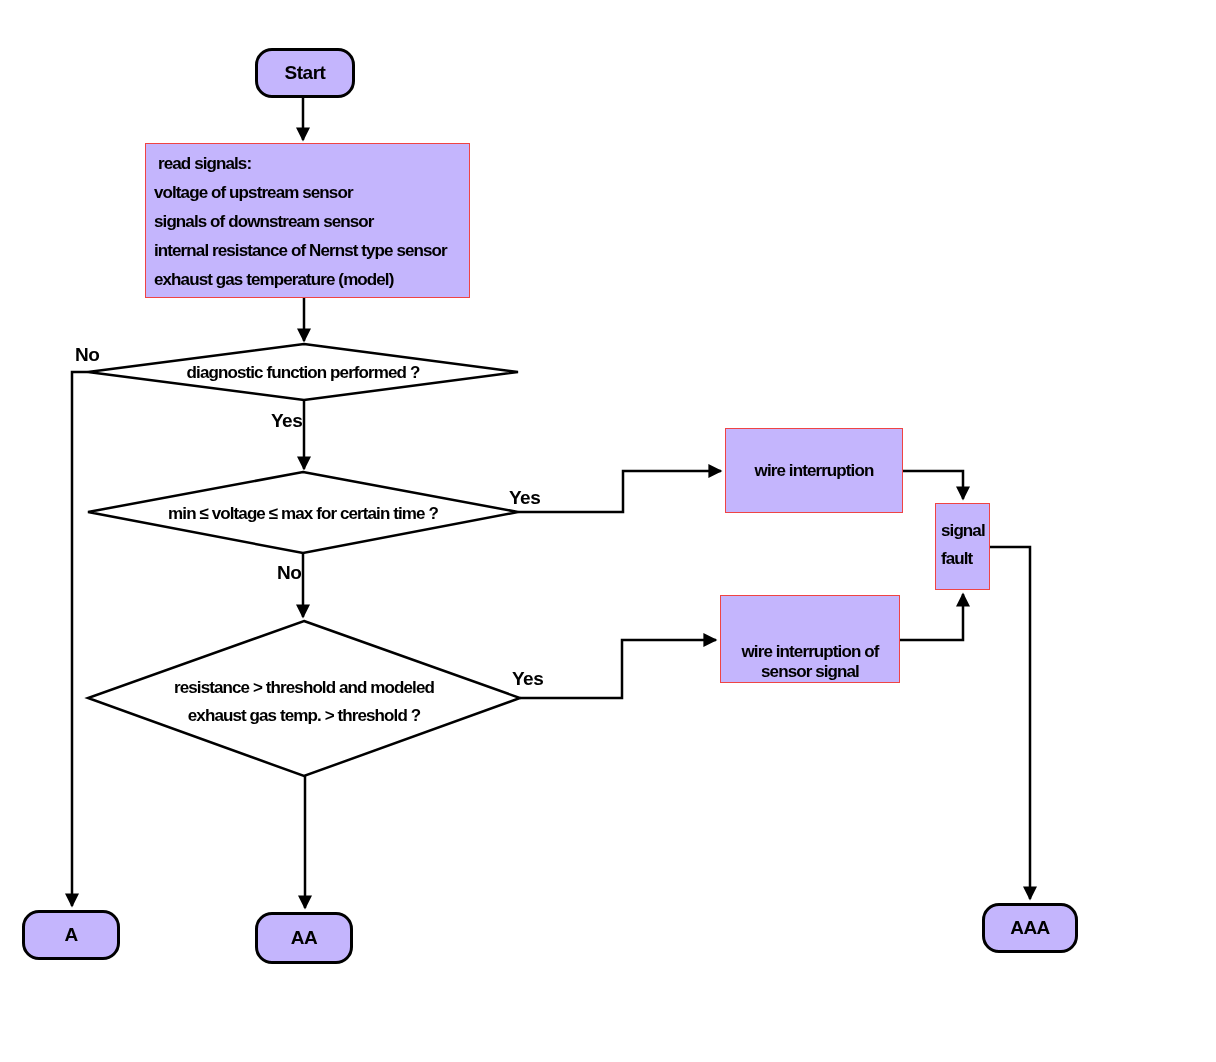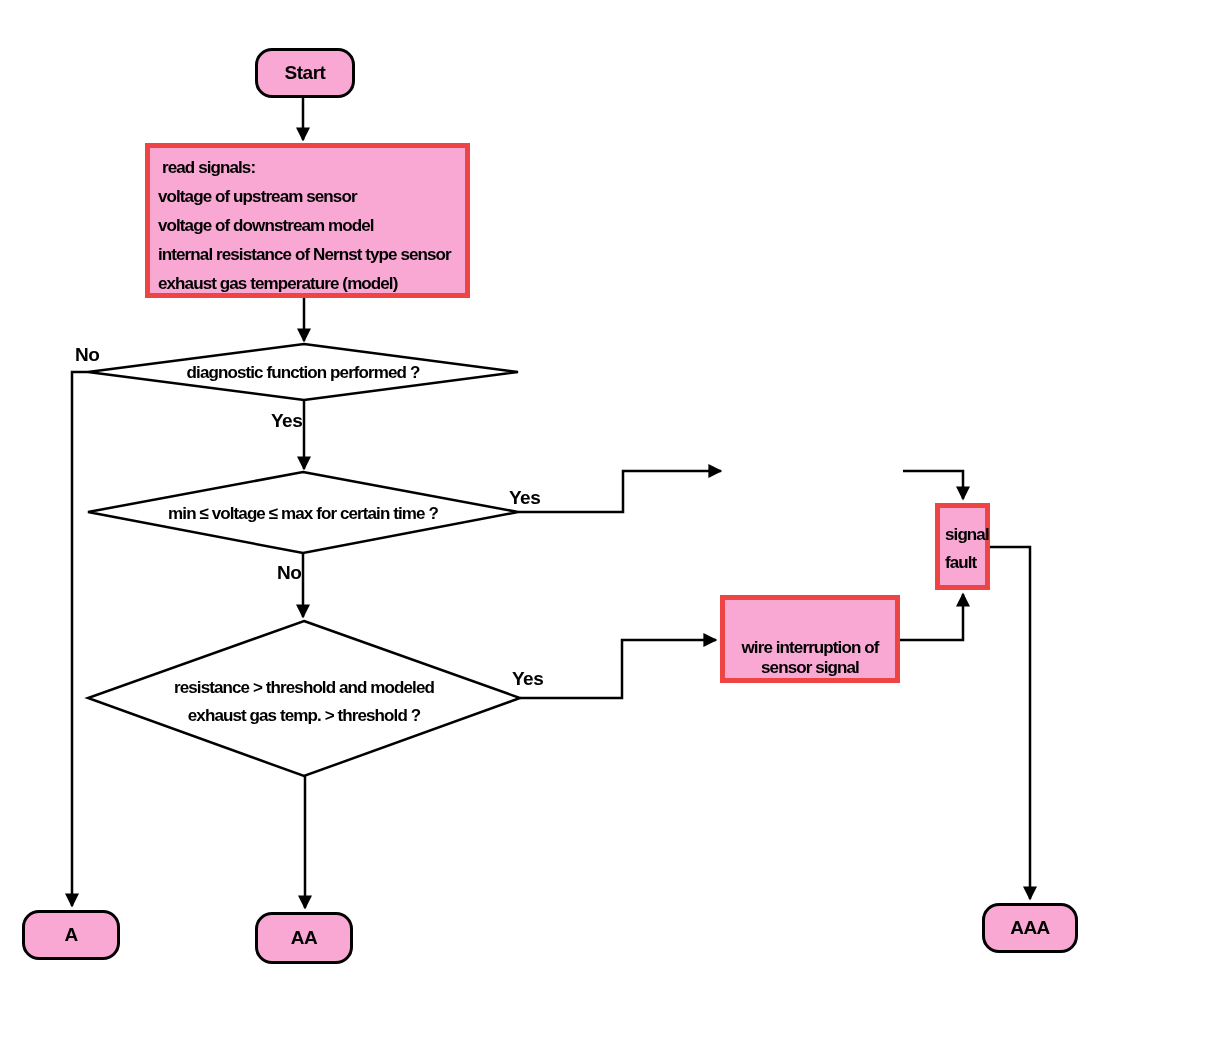--- a/index.html
+++ b/index.html
@@ -6,28 +6,28 @@
   .canvas {
     position: relative;
     width: 1216px;
     height: 1062px;
     background: #ffffff;
     font-family: "Liberation Sans", sans-serif;
     color: #000;
     overflow: hidden;
   }
   .layer { position: absolute; left: 0; top: 0; }
-  .node { position: absolute; box-sizing: border-box; background: #f9a8d4; }
+  .node { position: absolute; box-sizing: border-box; background: #c4b5fd; }
   .term {
     border: 3px solid #000;
     border-radius: 17px;
     display: flex; align-items: center; justify-content: center;
     font-weight: bold; font-size: 19px; letter-spacing: -0.5px;
   }
-  .box { border: 5px solid #ef4444; }
+  .box { border: 1px solid #ef4444; }
   .btext { font-weight: bold; font-size: 17px; letter-spacing: -0.9px; white-space: nowrap; }
   .rline { padding-left: 8px; line-height: 29px; }
   .rline:first-child { padding-left: 12px; }
   .readbox { padding-top: 5px; }
   .centerbox { display: flex; flex-direction: column; align-items: center; justify-content: center; text-align: center; }
   .dtext {
     position: absolute; text-align: center;
     font-weight: bold; font-size: 17px; letter-spacing: -0.9px; white-space: nowrap;
     line-height: 28px;
     background: transparent;
@@ -68,38 +68,41 @@
     <path d="M 990,547 L 1030,547 L 1030,899" fill="none" stroke="#000" stroke-width="2.5" marker-end="url(#arrow)"></path>
   </svg>
 
   <div class="node term" style="left:255px; top:48px; width:100px; height:50px;">
     <span>Start</span>
   </div>
 
   <div class="node box readbox" style="left:145px; top:143px; width:325px; height:155px;">
     <div class="btext rline">read signals:</div>
     <div class="btext rline">voltage of upstream sensor</div>
-    <div class="btext rline">voltage of downstream model</div>
+    <div class="btext rline">signals of downstream sensor</div>
     <div class="btext rline">internal resistance of Nernst type sensor</div>
     <div class="btext rline">exhaust gas temperature (model)</div>
   </div>
 
   <div class="dtext" style="left:88px; top:359px; width:430px;">diagnostic function performed ?</div>
   <div class="dtext" style="left:88px; top:500px; width:430px;">min ≤ voltage ≤ max for certain time ?</div>
   <div class="dtext" style="left:88px; top:674px; width:432px;">
     <div>resistance &gt; threshold and modeled</div>
     <div>exhaust gas temp. &gt; threshold ?</div>
   </div>
 
   <div class="elabel" style="left:75px; top:344px;">No</div>
   <div class="elabel" style="left:271px; top:410px;">Yes</div>
   <div class="elabel" style="left:509px; top:487px;">Yes</div>
   <div class="elabel" style="left:277px; top:562px;">No</div>
   <div class="elabel" style="left:512px; top:668px;">Yes</div>
 
+  <div class="node box centerbox" style="left:725px; top:428px; width:178px; height:85px;">
+    <div class="btext">wire interruption</div>
+  </div>
 
   <div class="node box centerbox" style="left:720px; top:595px; width:180px; height:88px;justify-content:flex-end;">
     <div class="btext">wire interruption of</div>
     <div class="btext">sensor signal</div>
   </div>
 
   <div class="node box sigtext" style="left:935px; top:503px; width:55px; height:87px;">
     <div class="btext">signal</div>
     <div class="btext">fault</div>
   </div>

